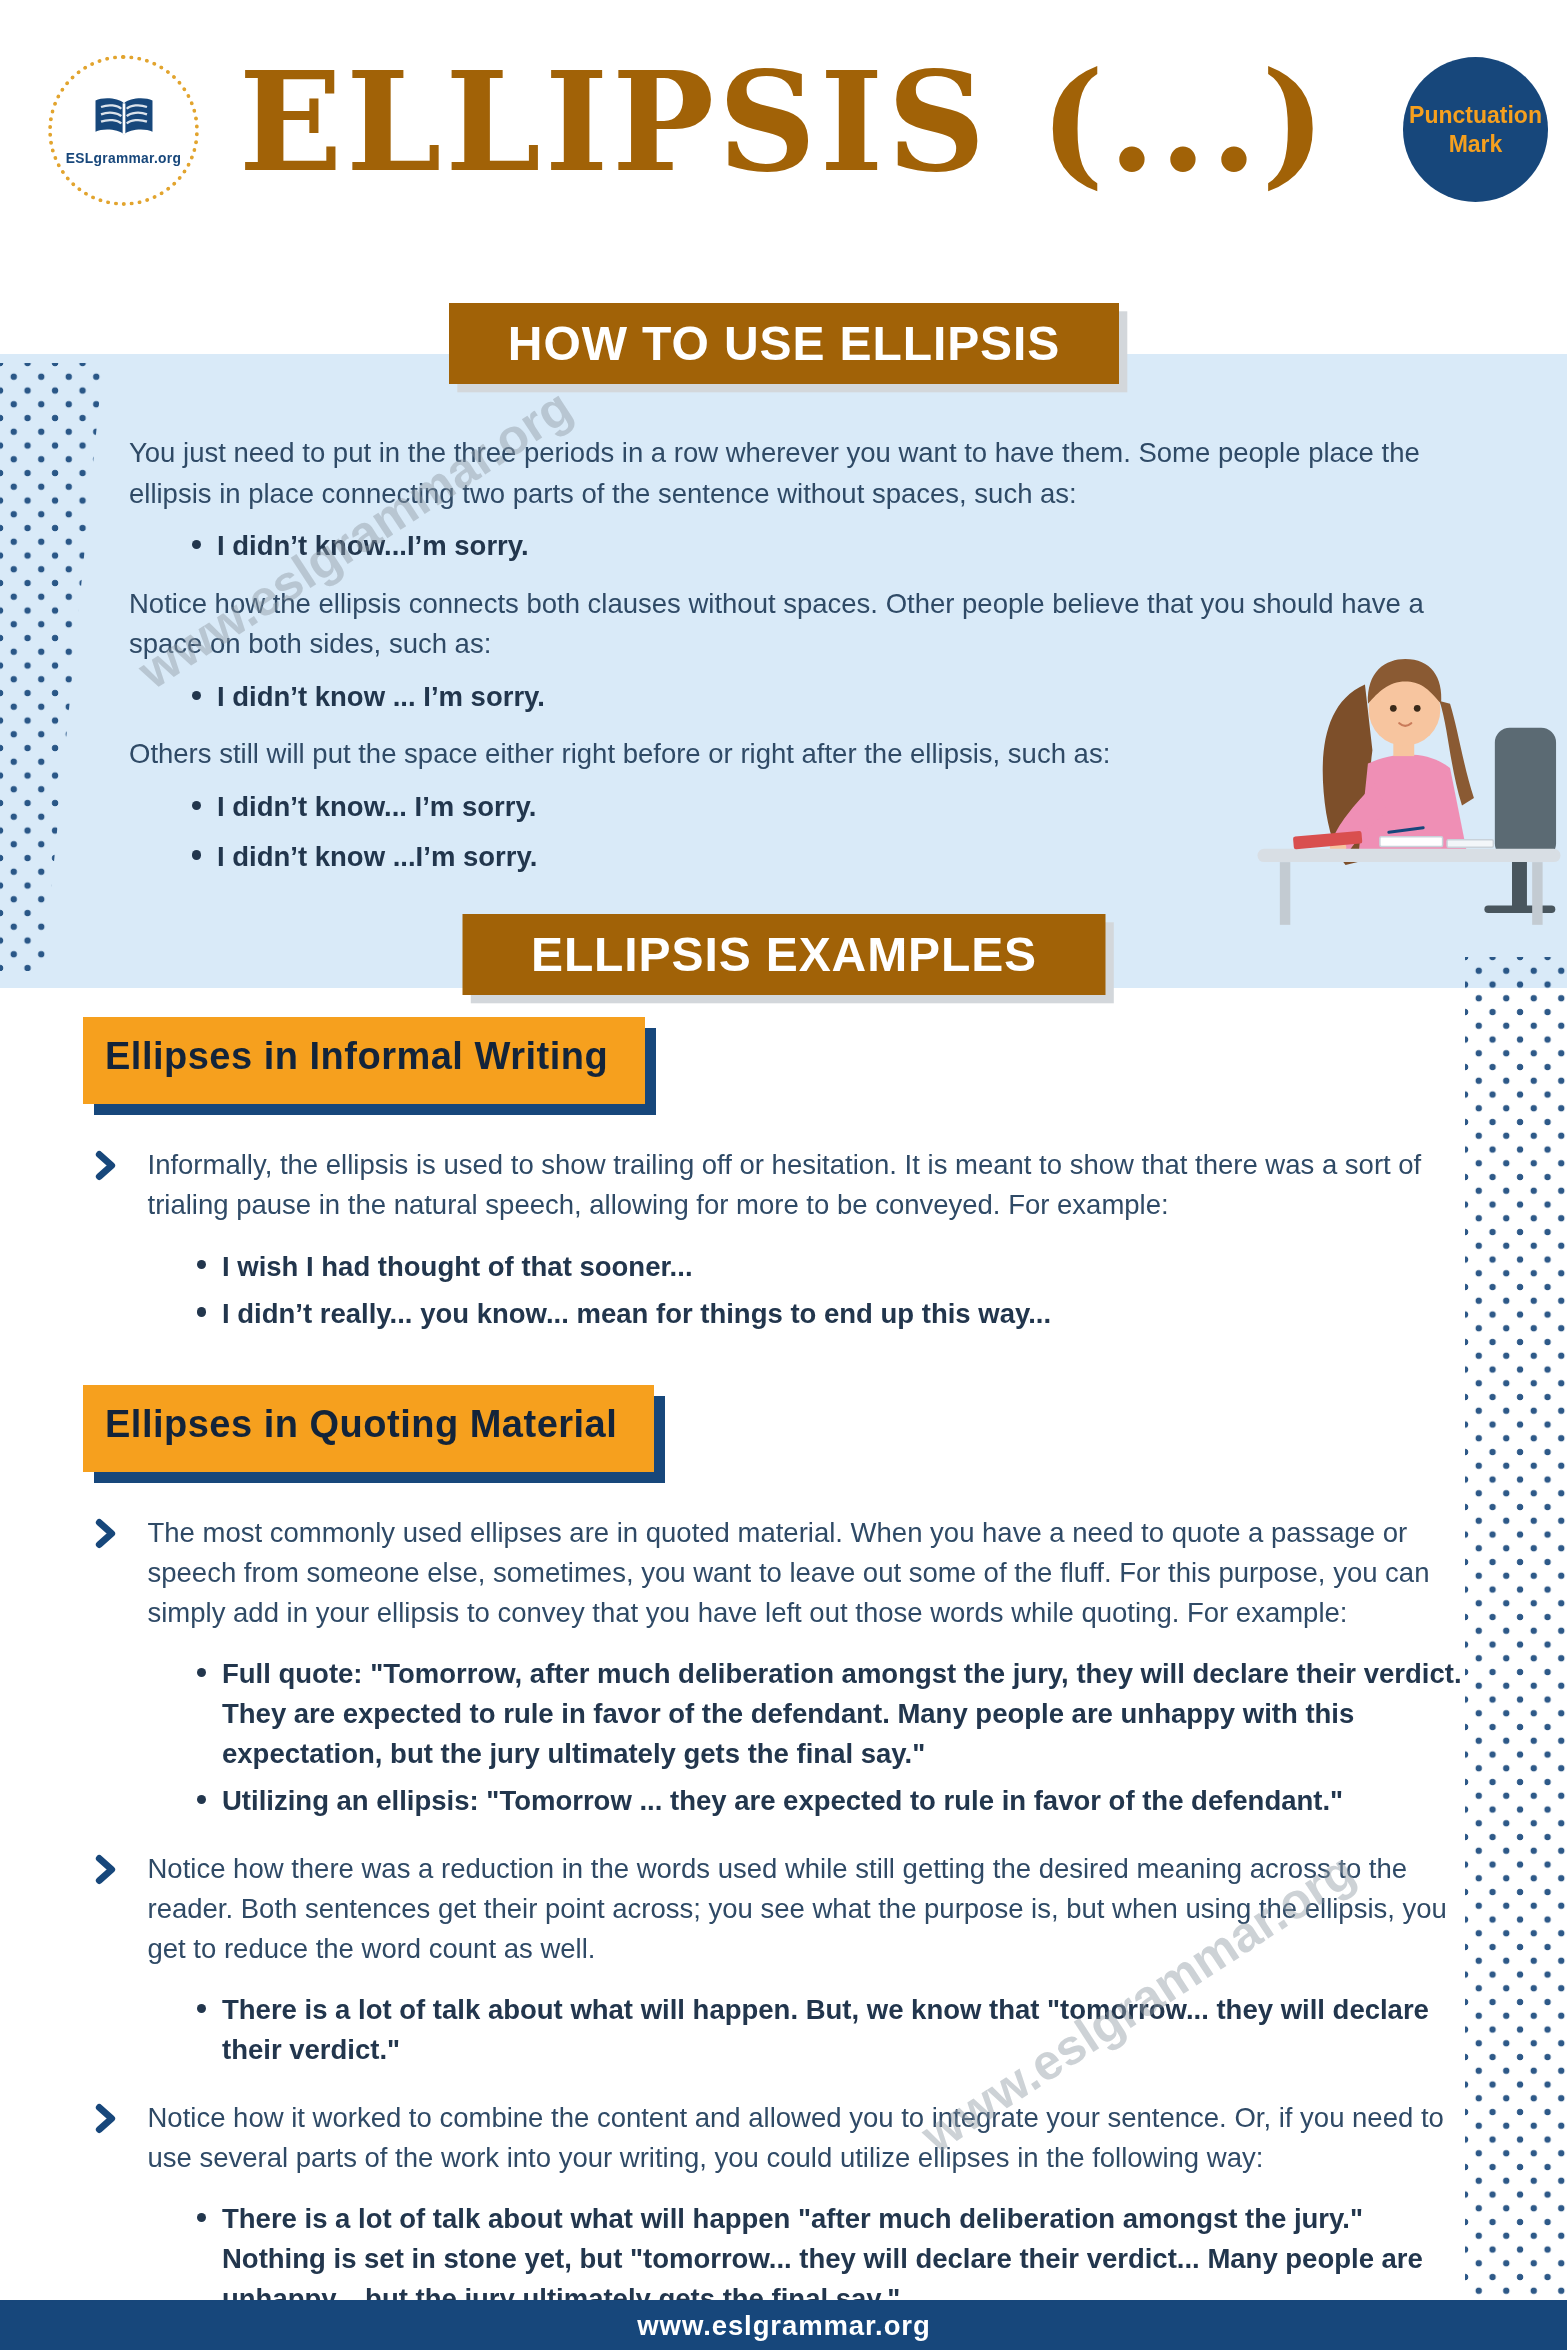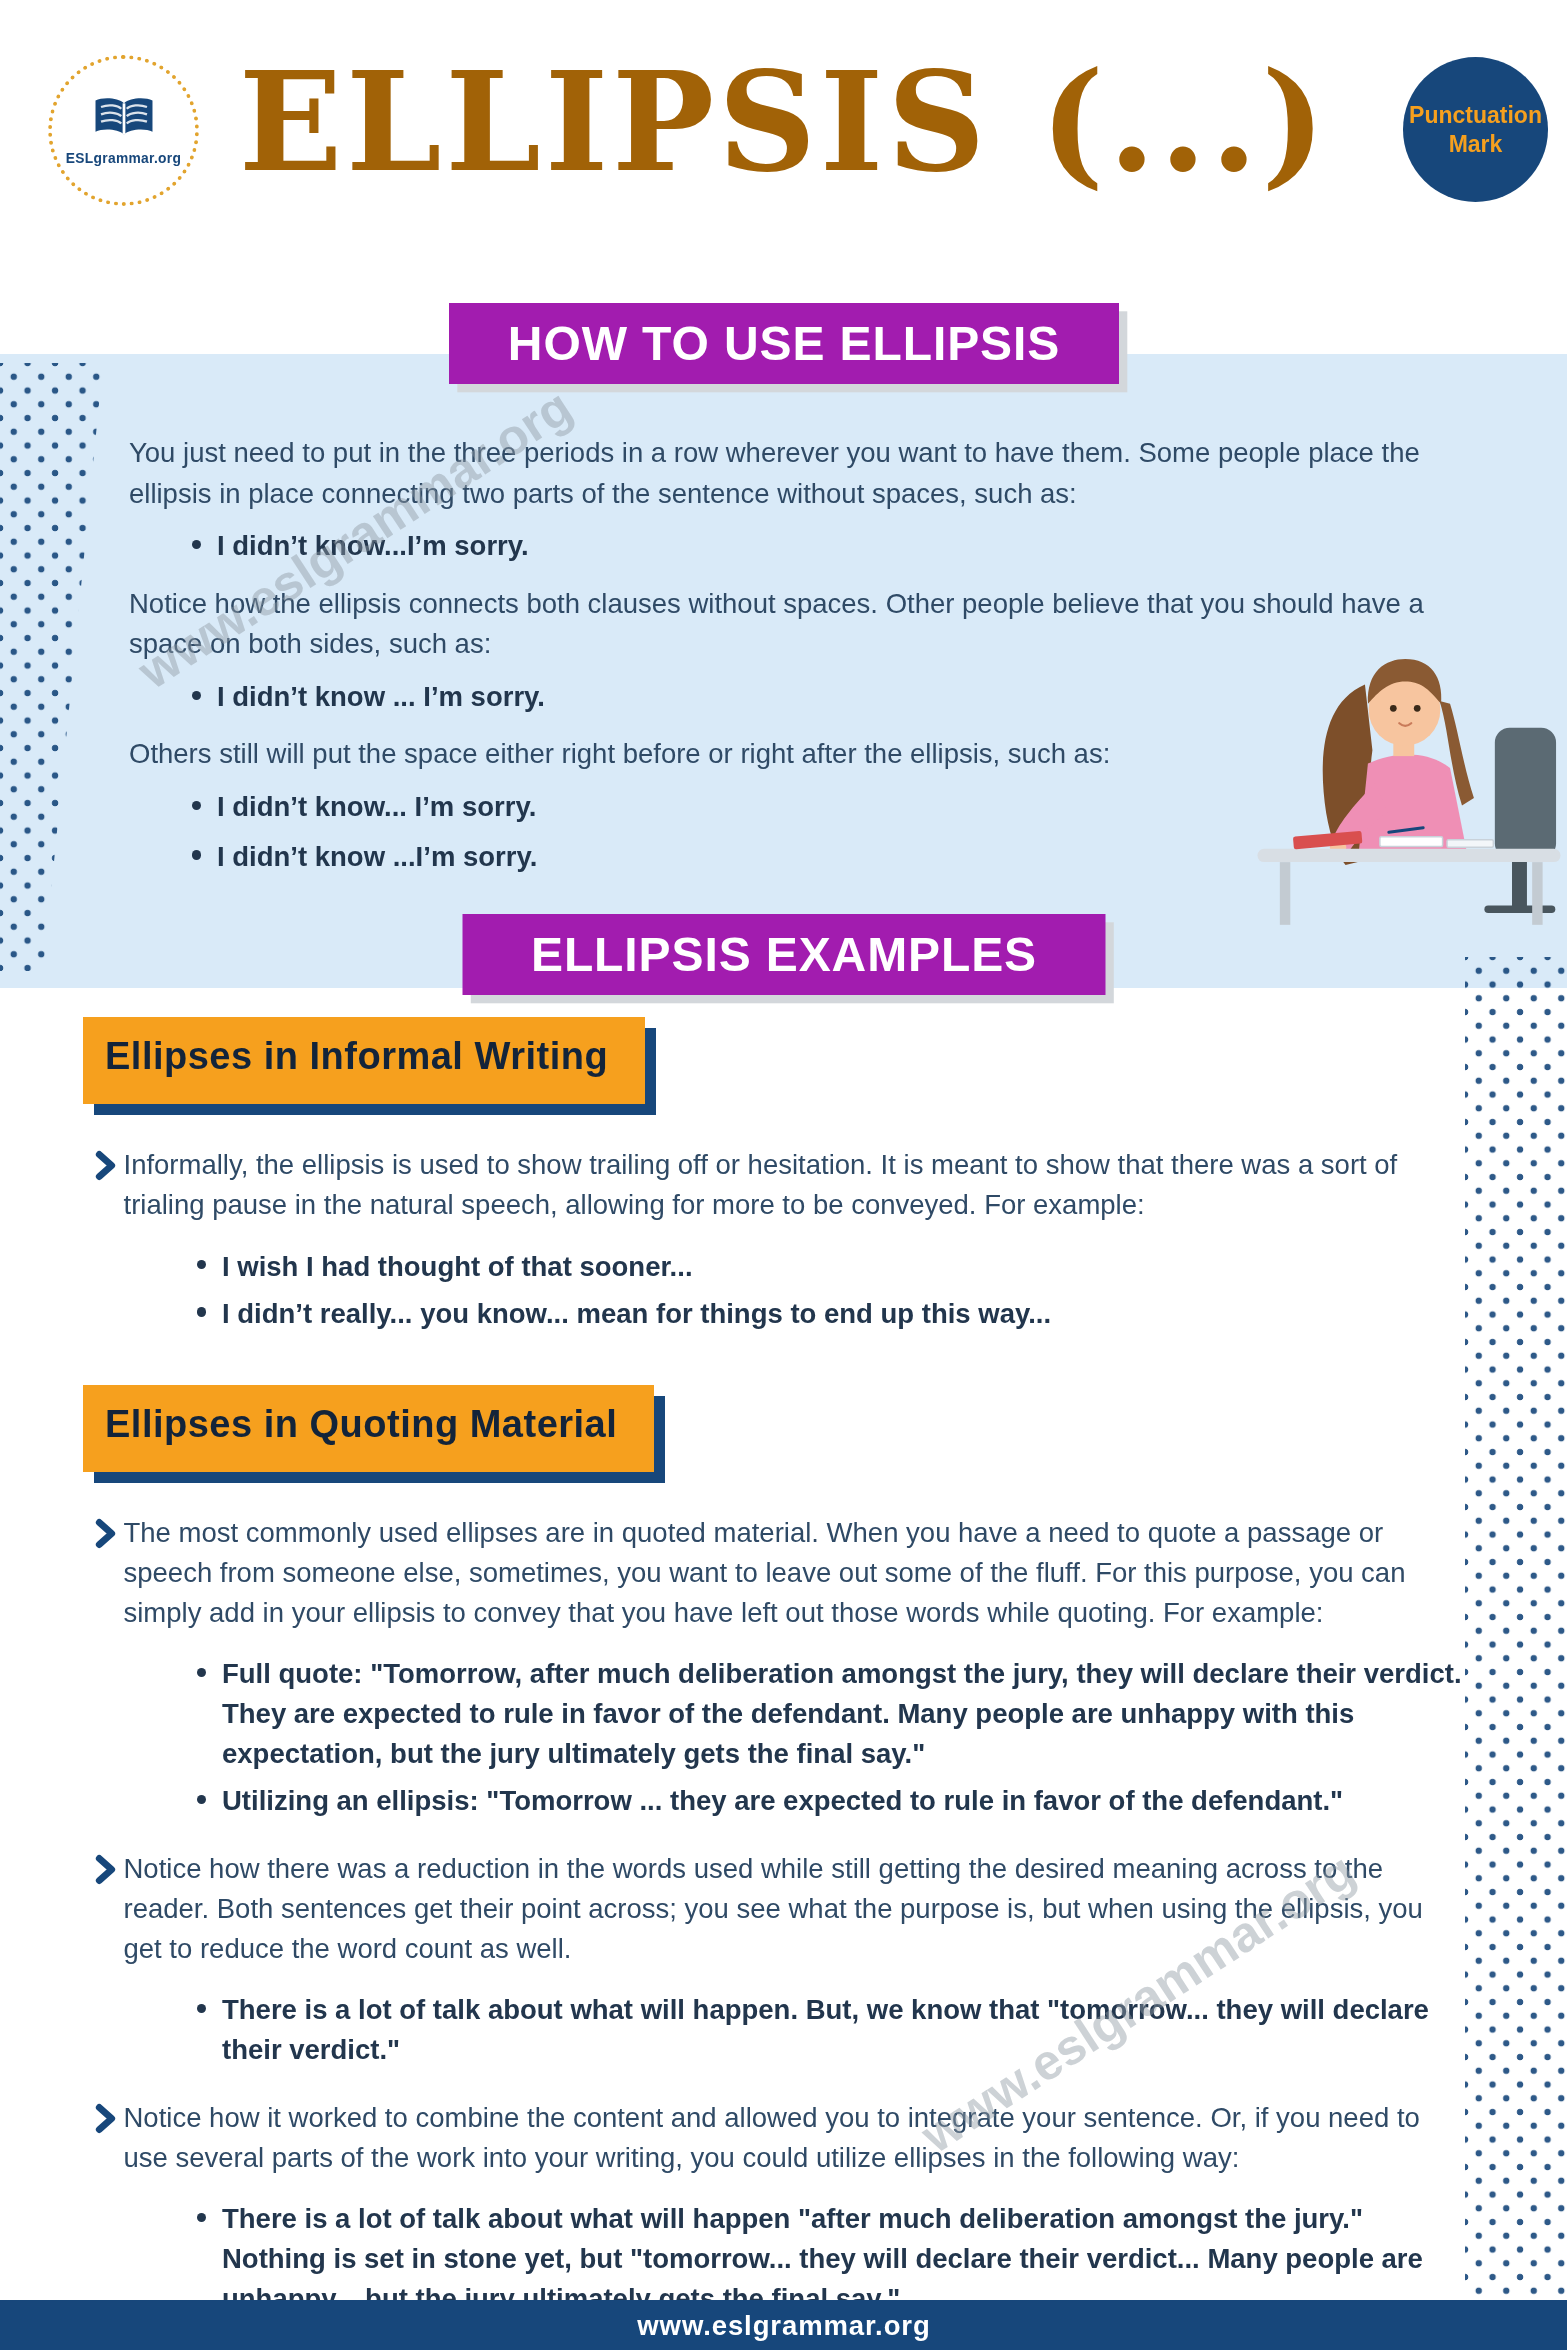--- a/index.html
+++ b/index.html
@@ -30,21 +30,21 @@
   .page-title { position:absolute; left:0; top:42px; width:100%; text-align:center;
                 font-family:"DejaVu Serif", serif; font-weight:bold; font-size:136px;
                 color:#a16207; letter-spacing:3.7px; }
 
   .badge { position:absolute; right:20px; top:57px; width:145px; height:145px; border-radius:50%;
            background:#17477b; color:#f6a01e; display:flex; flex-direction:column;
            align-items:center; justify-content:center; text-align:center;
            font-weight:bold; font-size:23px; line-height:1.25; }
 
   
-  .bar { position:absolute; left:50%; transform:translateX(-50%); background:#a21caf; color:#ffffff;
+  .bar { position:absolute; left:50%; transform:translateX(-50%); background:#a16207; color:#ffffff;
          display:flex; align-items:center; justify-content:center; font-weight:bold;
          letter-spacing:0.9px; box-shadow:8.3px 8.3px 0 #d3d7db; z-index:5; }
   .bar-howto    { top:303px; width:670px; height:81px; font-size:48px; }
   .bar-examples { top:914px; width:643px; height:81px; font-size:48px; }
 
   
   .blue-band { position:absolute; left:0; top:354px; width:100%; height:634px; background:#d9eaf8; }
 
   .howto-content { position:absolute; left:129px; top:433px; width:1336px; color:#2f4a66;
                    font-size:27.5px; line-height:1.48; z-index:3; }
@@ -59,21 +59,21 @@
 
   
   .main { position:absolute; left:83px; top:1017px; width:1382px; color:#2f4a66;
           font-size:27.5px; line-height:1.45; z-index:3; }
 
   .orange-heading { display:inline-block; background:#f6a01e; color:#13243a; font-weight:bold;
                     font-size:38px; padding:12px 37px 20px 22px; box-shadow:11px 11px 0 #17477b;
                     margin:0 0 37px 0; letter-spacing:0.5px; }
   .orange-heading.second { margin-top:24px; }
 
-  .arrow-row { display:flex; margin:3.7px 0 22px 5.5px; }
+  .arrow-row { display:flex; gap:24px; margin:3.7px 0 22px 5.5px; }
   .arrow-row .arrow { flex:0 0 35px; padding-top:4.6px; }
   .arrow-row p { flex:1; }
 
   .main ul.bullets { margin:0 0 27.5px 108px; }
   .main .bullets li { margin-bottom:7.3px; }
 
   
   .illustration { position:absolute; right:0; top:632px; z-index:4; }
 
   

